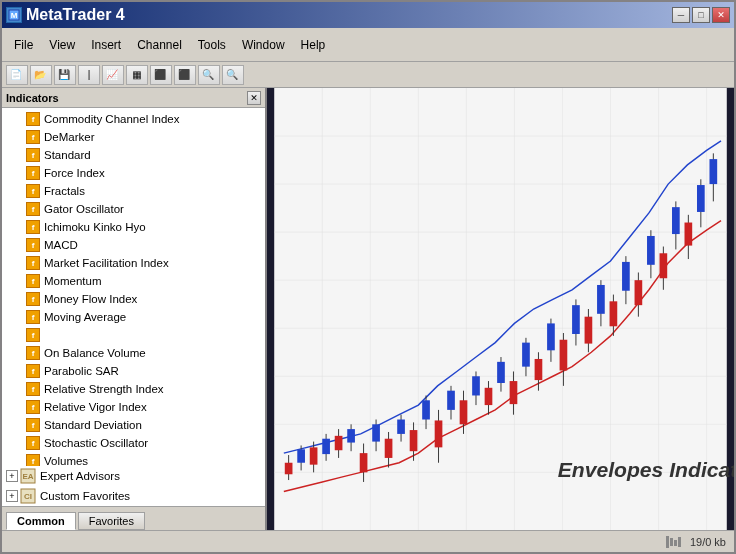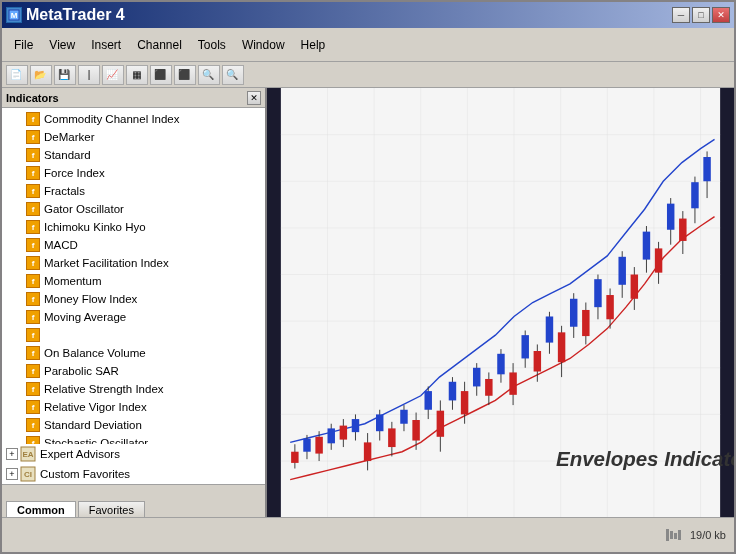--- a/index.html
+++ b/index.html
@@ -210,22 +210,22 @@
       width: 16px;
       height: 16px;
       margin-right: 4px;
       flex-shrink: 0;
     }
 
     
     .nav-tabs {
       height: 24px;
       display: flex;
-      align-items: flex-start;
-      padding: 16px 4px;
+      align-items: flex-end;
+      padding: 0 4px;
       background: #d4d0c8;
       border-top: 1px solid #a0a0a0;
       flex-shrink: 0;
     }
     .nav-tab {
       padding: 2px 10px;
       border: 1px solid #a0a0a0;
       background: linear-gradient(to bottom, #f0f0f0, #d4d0c8);
       font-size: 11px;
       cursor: pointer;
@@ -246,21 +246,21 @@
     }
 
     
     .chart-svg {
       width: 100%;
       height: 100%;
     }
 
     
     .status-bar {
-      height: 35px;
+      height: 22px;
       background: #d4d0c8;
       border-top: 1px solid #a0a0a0;
       display: flex;
       align-items: center;
       justify-content: flex-end;
       padding: 0 8px;
       gap: 8px;
       flex-shrink: 0;
     }
     .status-icon {

